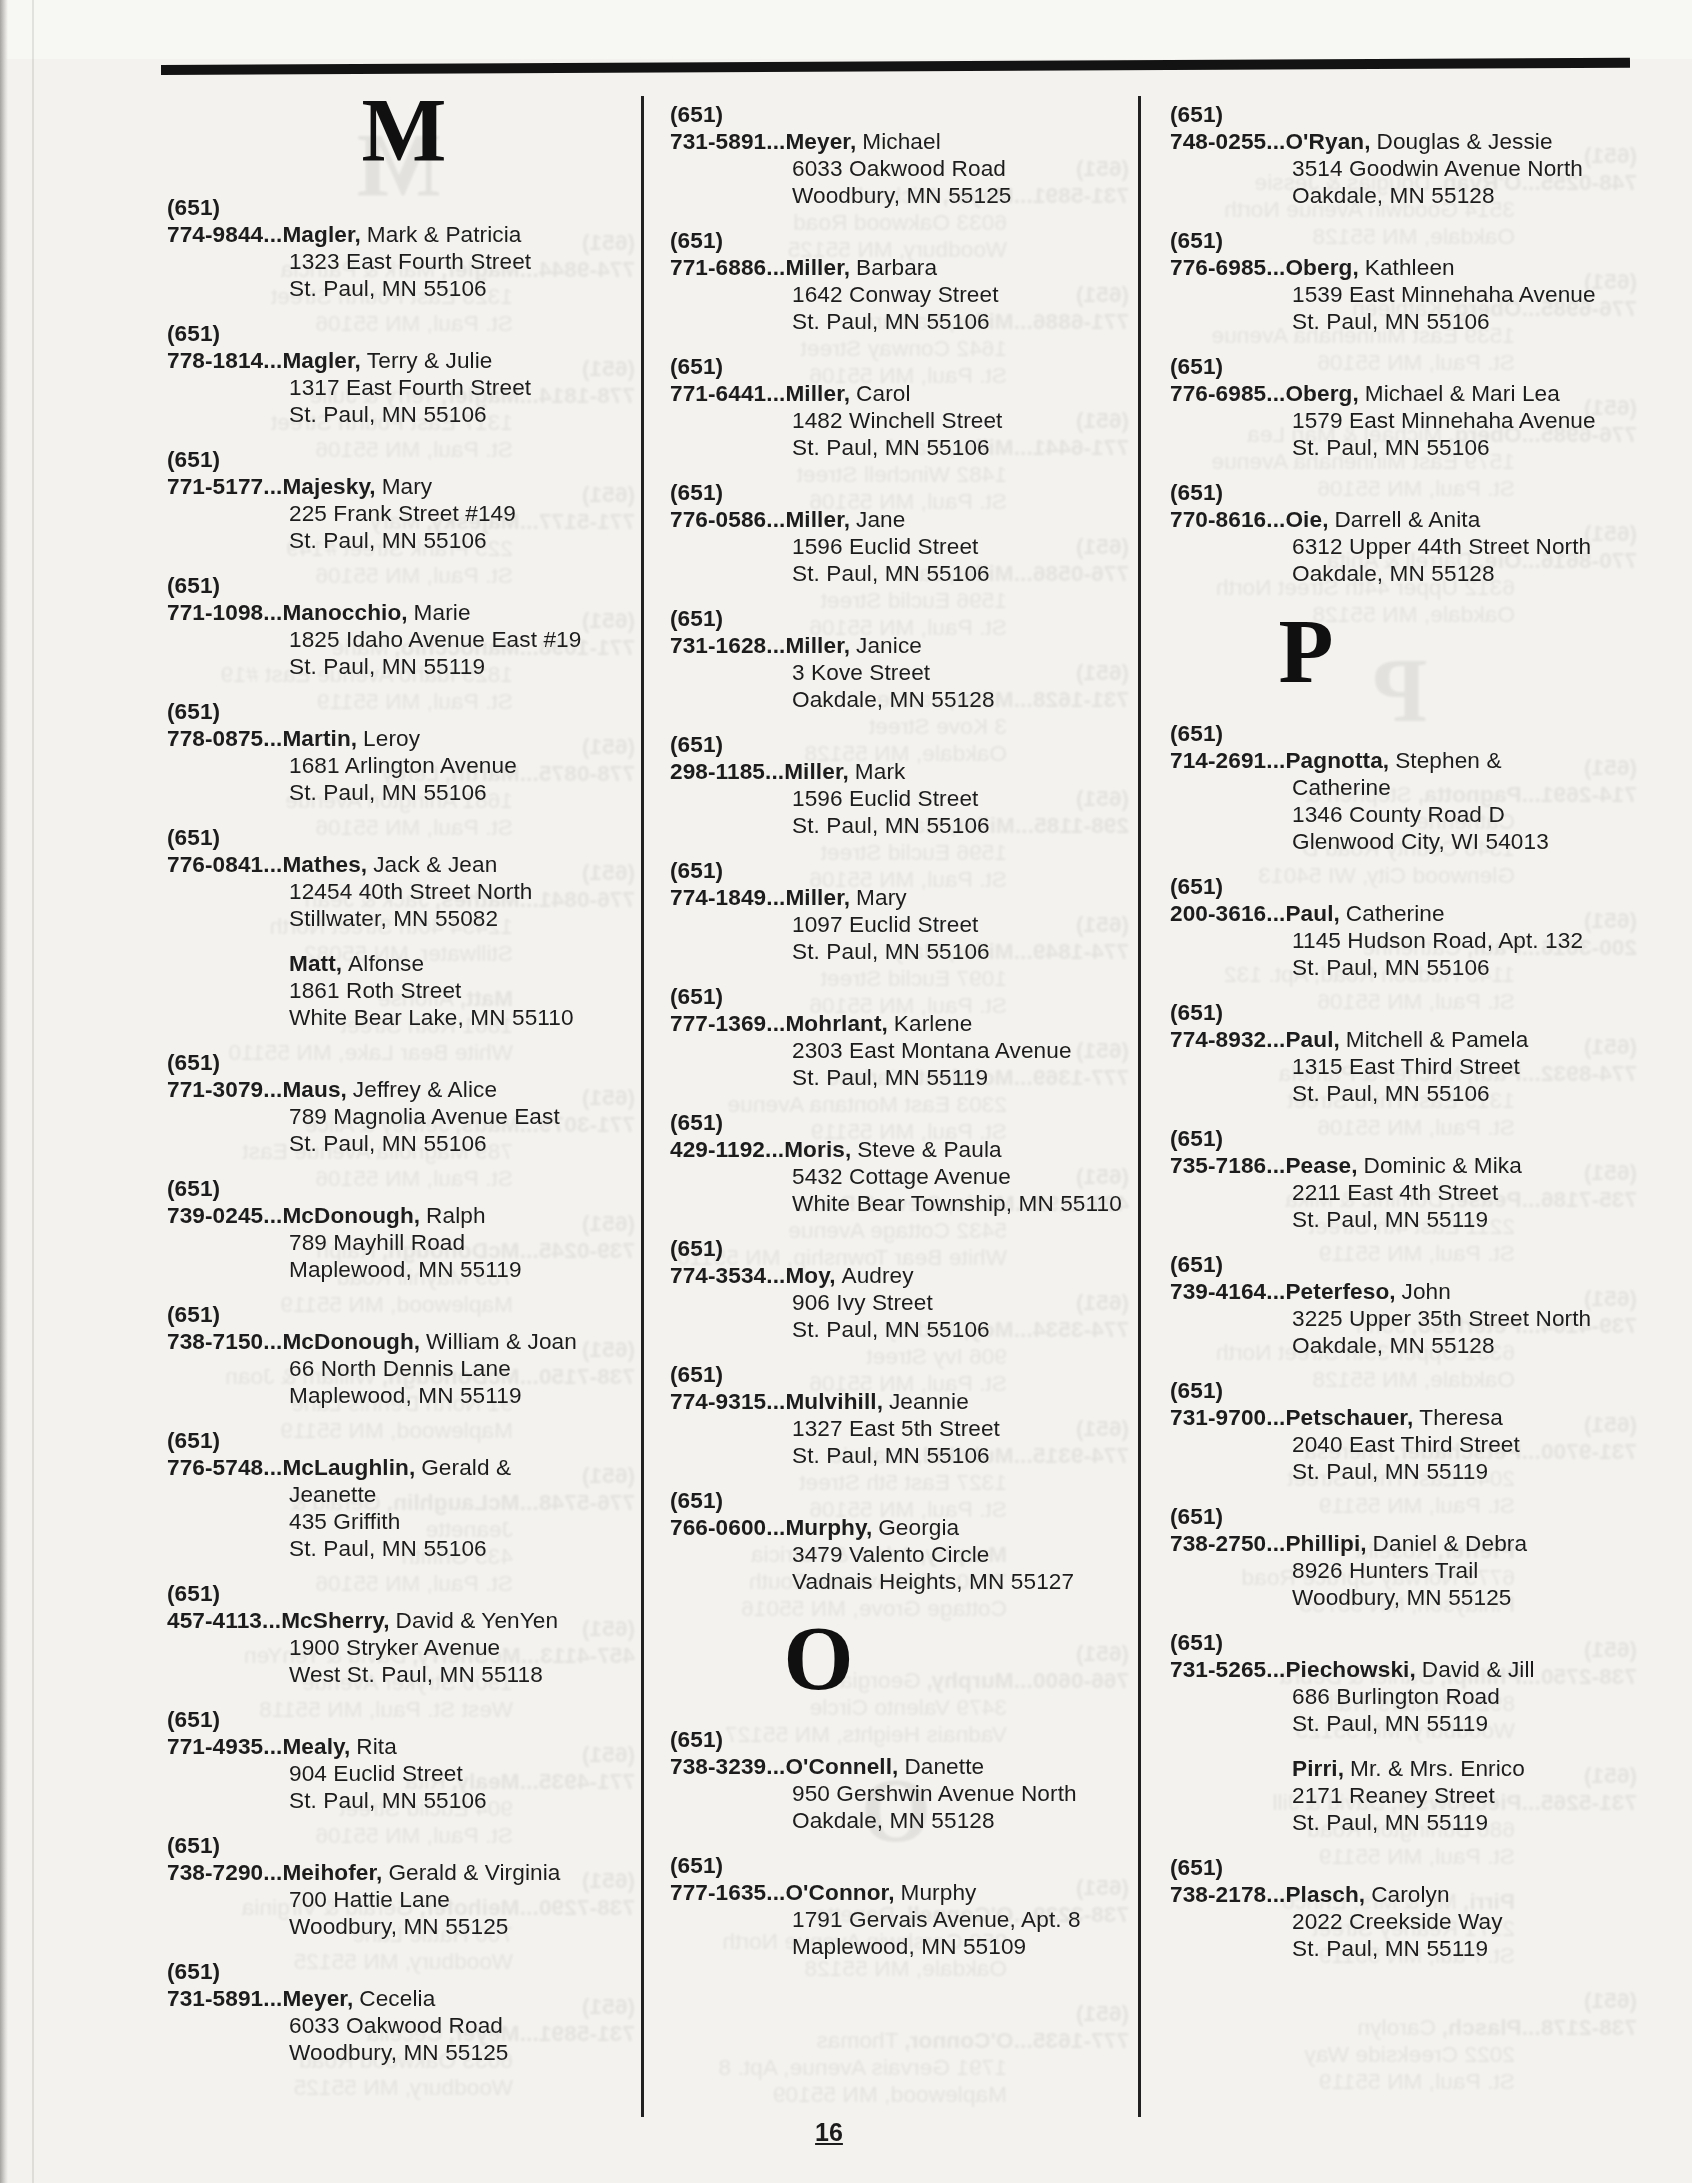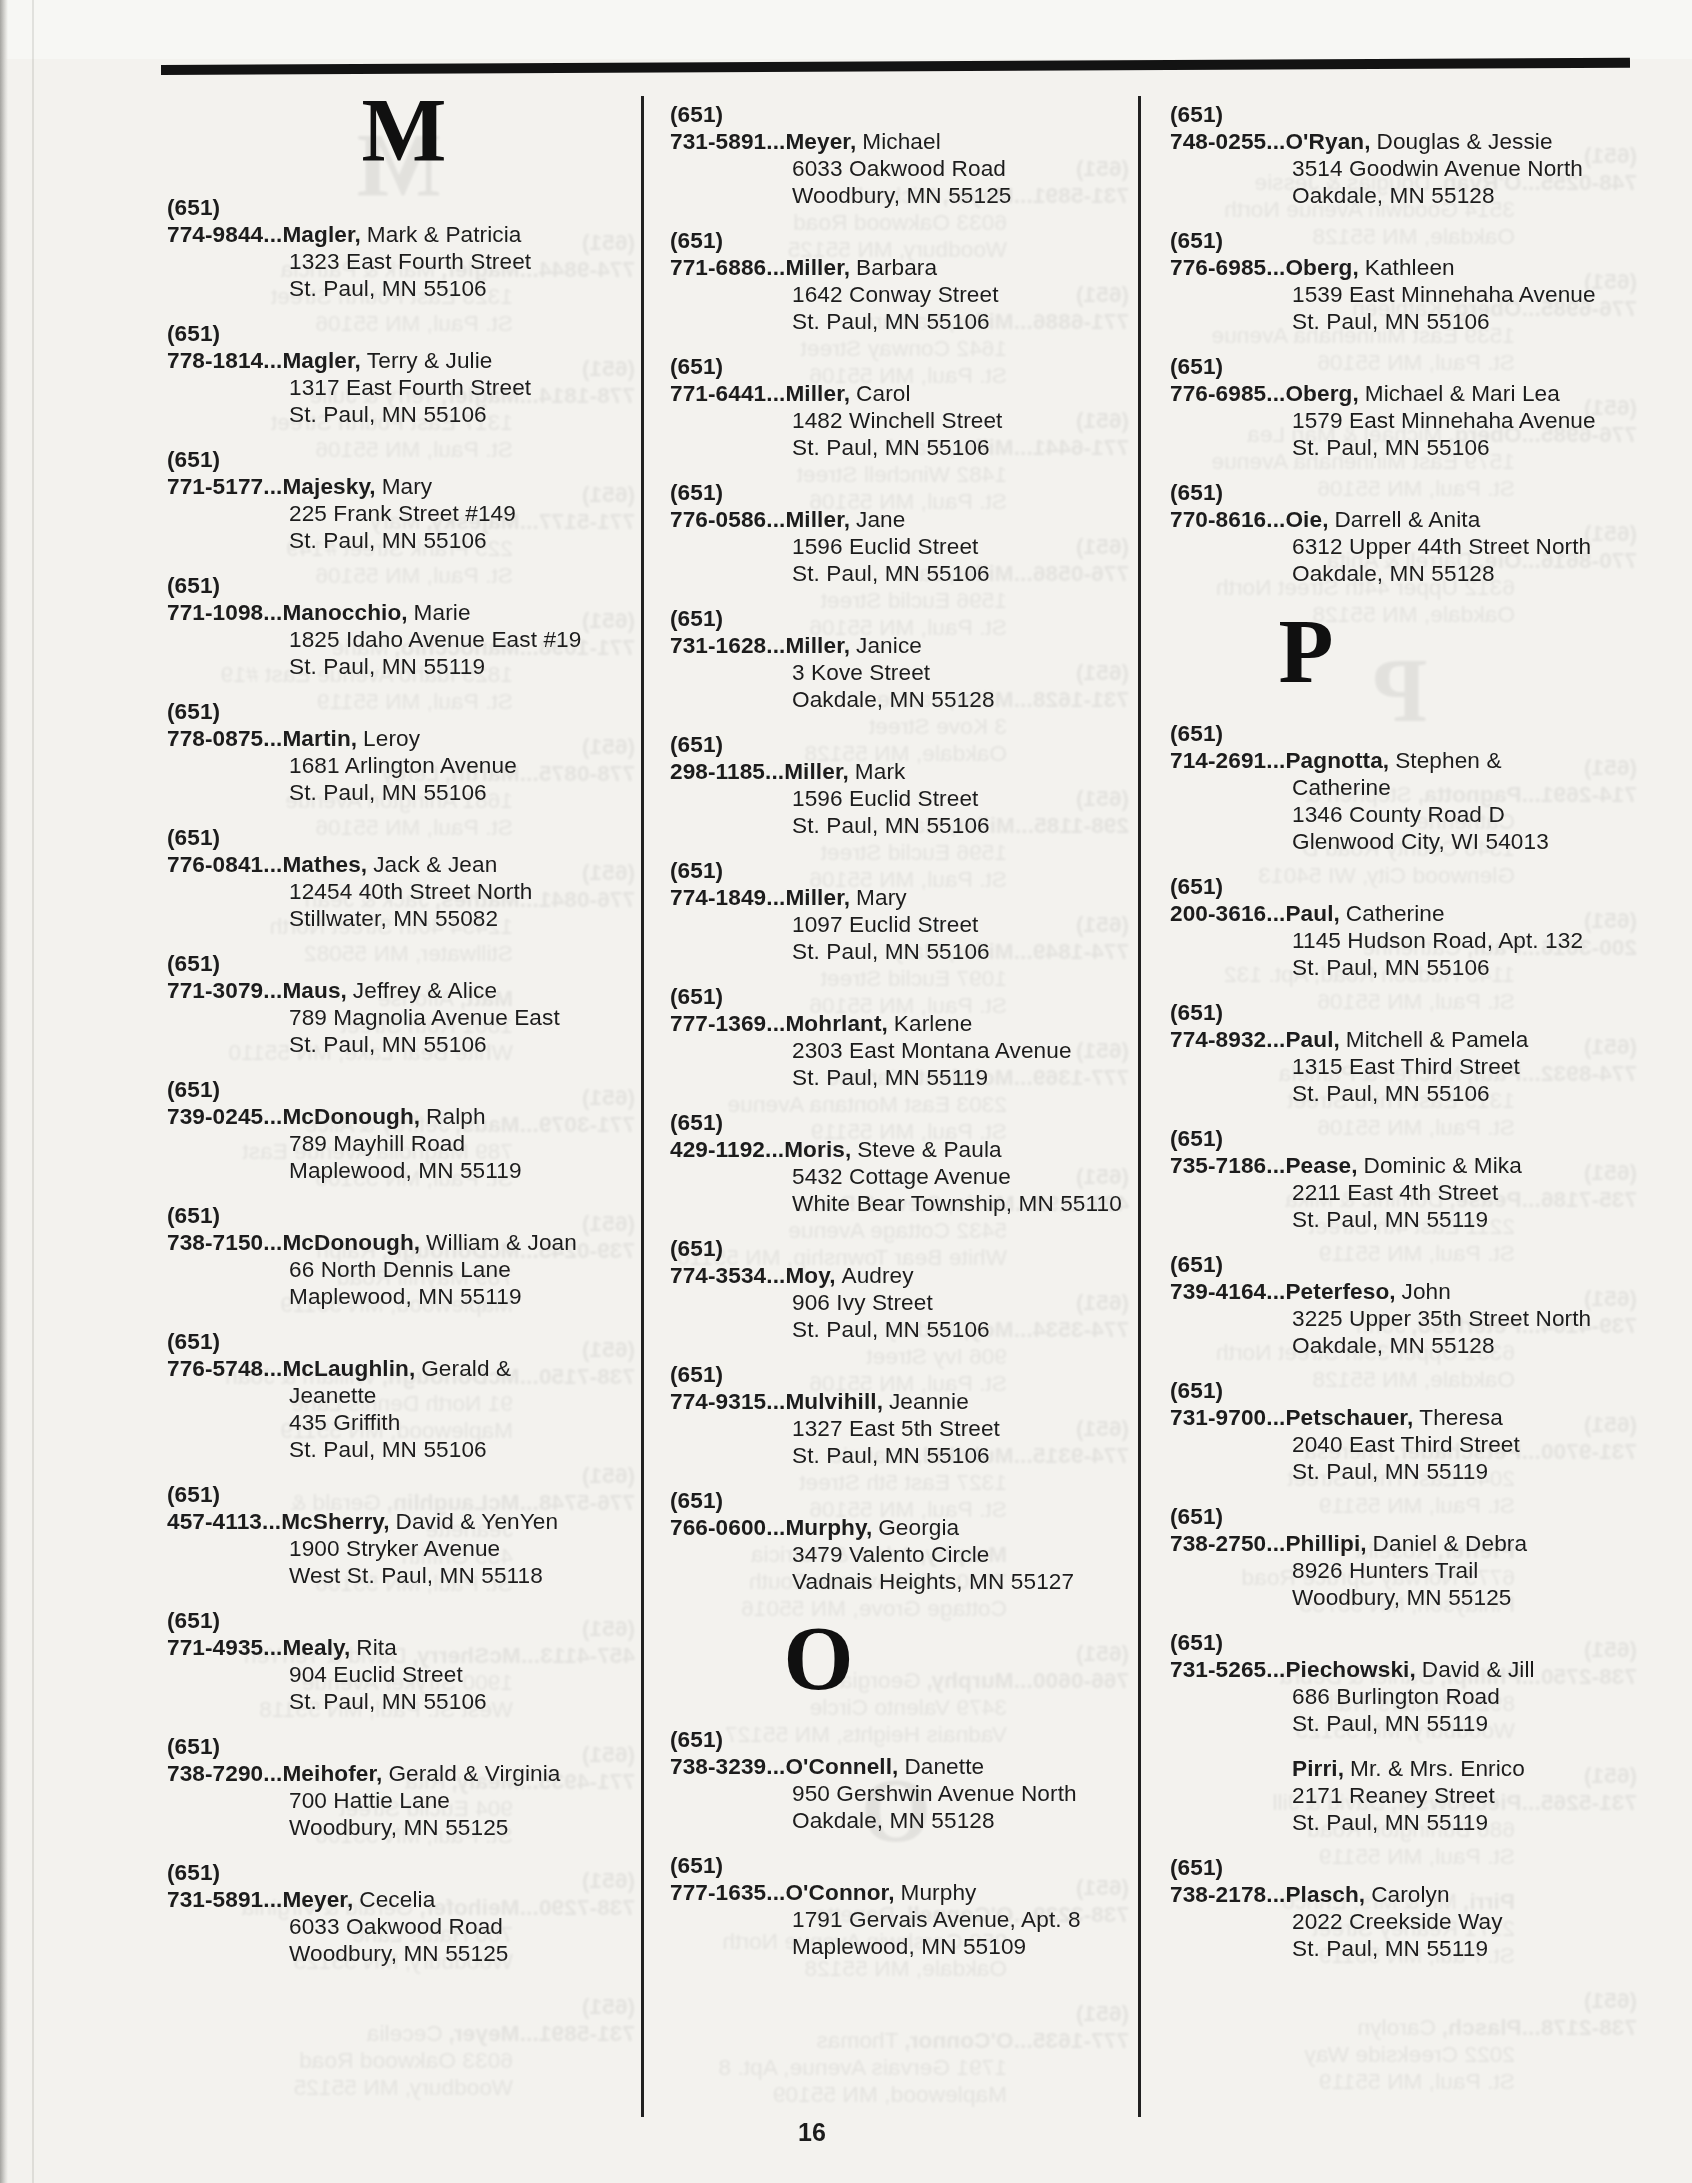--- a/index.html
+++ b/index.html
@@ -27,22 +27,22 @@
     margin:0 0 17.5px 0;
   }
   #col-2 .section-letter{margin:19px 169px 21.6px 0;}
   #col-3 .section-letter{margin:20px 202px 23px 0;}
   .entry{margin:0 0 18px 0;font-size:22.6px;line-height:27px;letter-spacing:0.1px;}
   .area,.phone,.surname{font-weight:bold;}
   .nameline{white-space:nowrap;}
   .nameline.indent{padding-left:122px;}
   .given{margin-left:.26em;}
   .addr{padding-left:122px;white-space:nowrap;}
-  .pagenum{position:absolute;left:775px;top:2118px;width:74px;text-align:center;
-    font-size:25px;font-weight:bold;z-index:3;}
+  .pagenum{position:absolute;left:792px;top:2118px;width:74px;text-align:center;
+    font-size:25px;font-weight:bold;z-index:3;text-decoration:underline;}
   .ghost{opacity:.072;filter:blur(1.3px);transform:scaleX(-1);z-index:1;pointer-events:none;}
 </style>
 </head>
 <body>
 
 <div class="page">
   <div class="col ghost" style="left: 1163px; top: 142px; width: 474px;">
       <div class="entry">
         <div class="area">(651)</div>
         <div class="nameline"><span class="phone">748-0255...</span><span class="surname">O'Ryan,</span><span class="given">Douglas &amp; Jessie</span></div>
@@ -358,20 +358,25 @@
         <div class="addr">1681 Arlington Avenue</div>
         <div class="addr">St. Paul, MN 55106</div>
       </div>
       <div class="entry">
         <div class="area">(651)</div>
         <div class="nameline"><span class="phone">776-0841...</span><span class="surname">Mathes,</span><span class="given">Jack &amp; Jean</span></div>
         <div class="addr">12454 40th Street North</div>
         <div class="addr">Stillwater, MN 55082</div>
       </div>
       <div class="entry">
+        <div class="nameline indent"><span class="surname">Matt,</span><span class="given">Alfonse</span></div>
+        <div class="addr">1861 Roth Street</div>
+        <div class="addr">White Bear Lake, MN 55110</div>
+      </div>
+      <div class="entry">
         <div class="area">(651)</div>
         <div class="nameline"><span class="phone">771-3079...</span><span class="surname">Maus,</span><span class="given">Jeffrey &amp; Alice</span></div>
         <div class="addr">789 Magnolia Avenue East</div>
         <div class="addr">St. Paul, MN 55106</div>
       </div>
       <div class="entry">
         <div class="area">(651)</div>
         <div class="nameline"><span class="phone">739-0245...</span><span class="surname">McDonough,</span><span class="given">Ralph</span></div>
         <div class="addr">789 Mayhill Road</div>
         <div class="addr">Maplewood, MN 55119</div>

